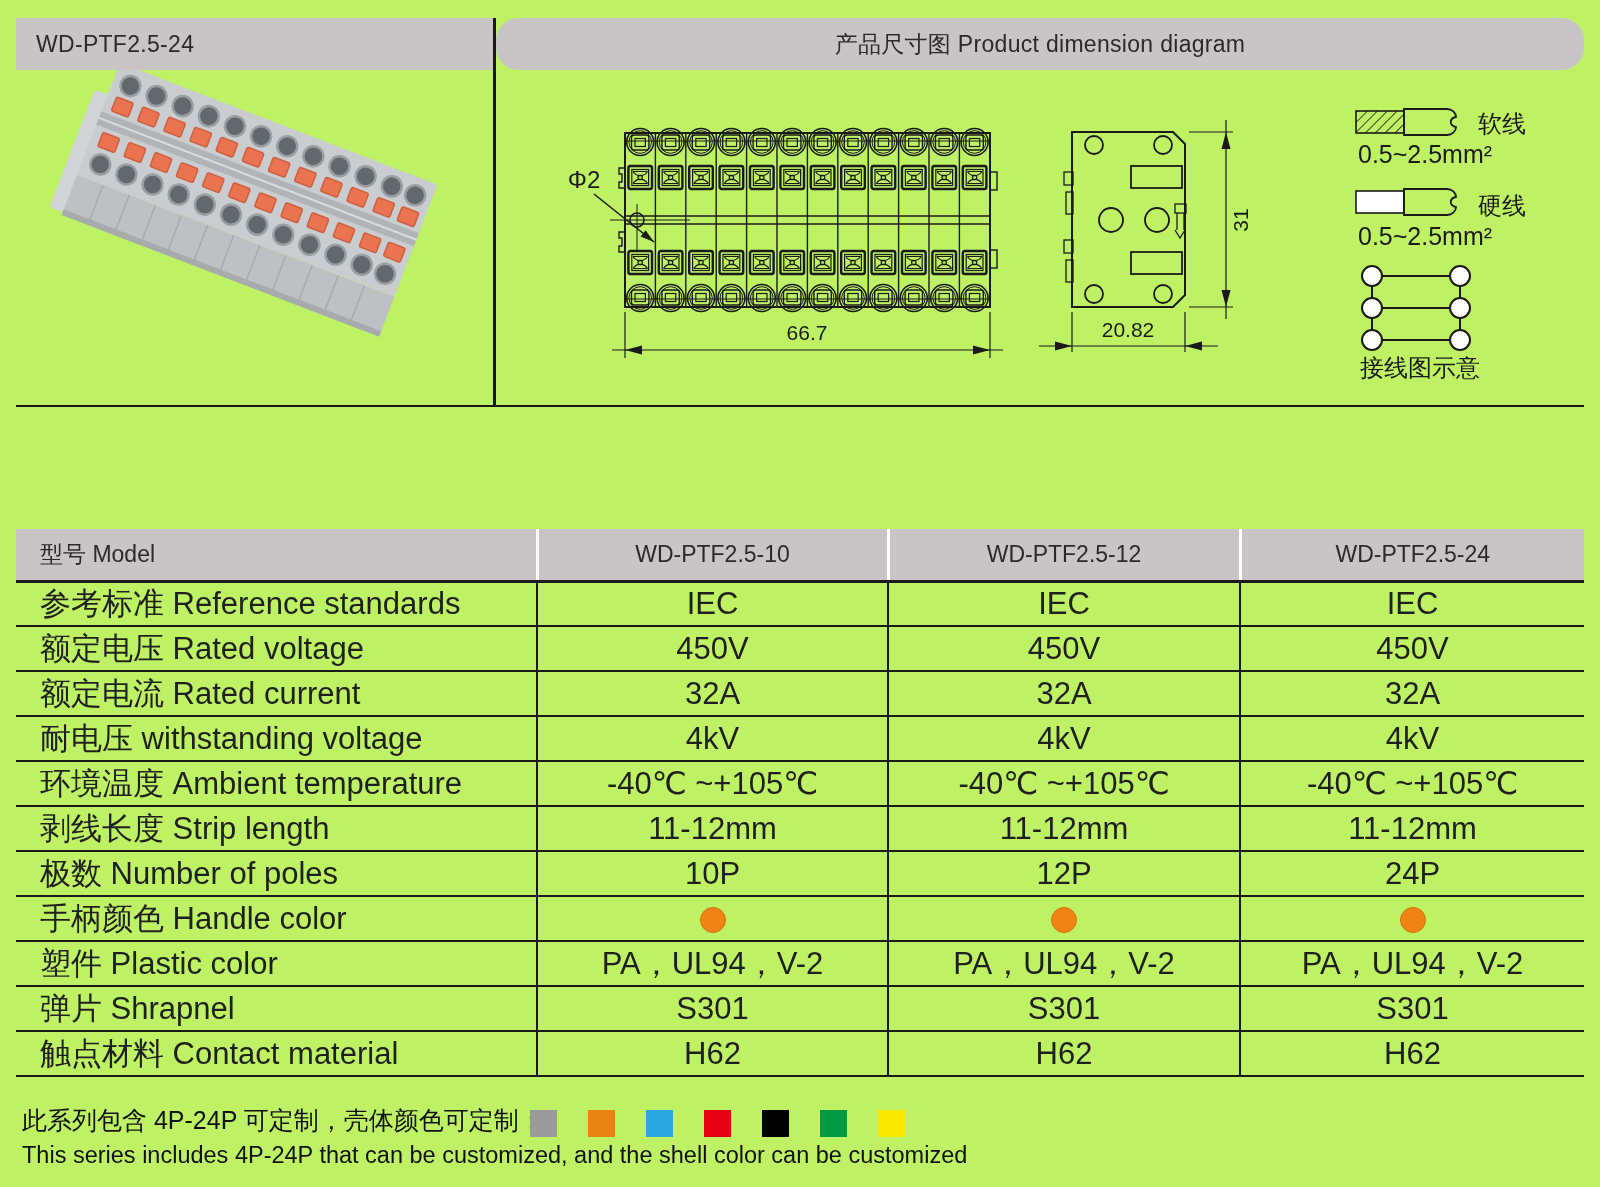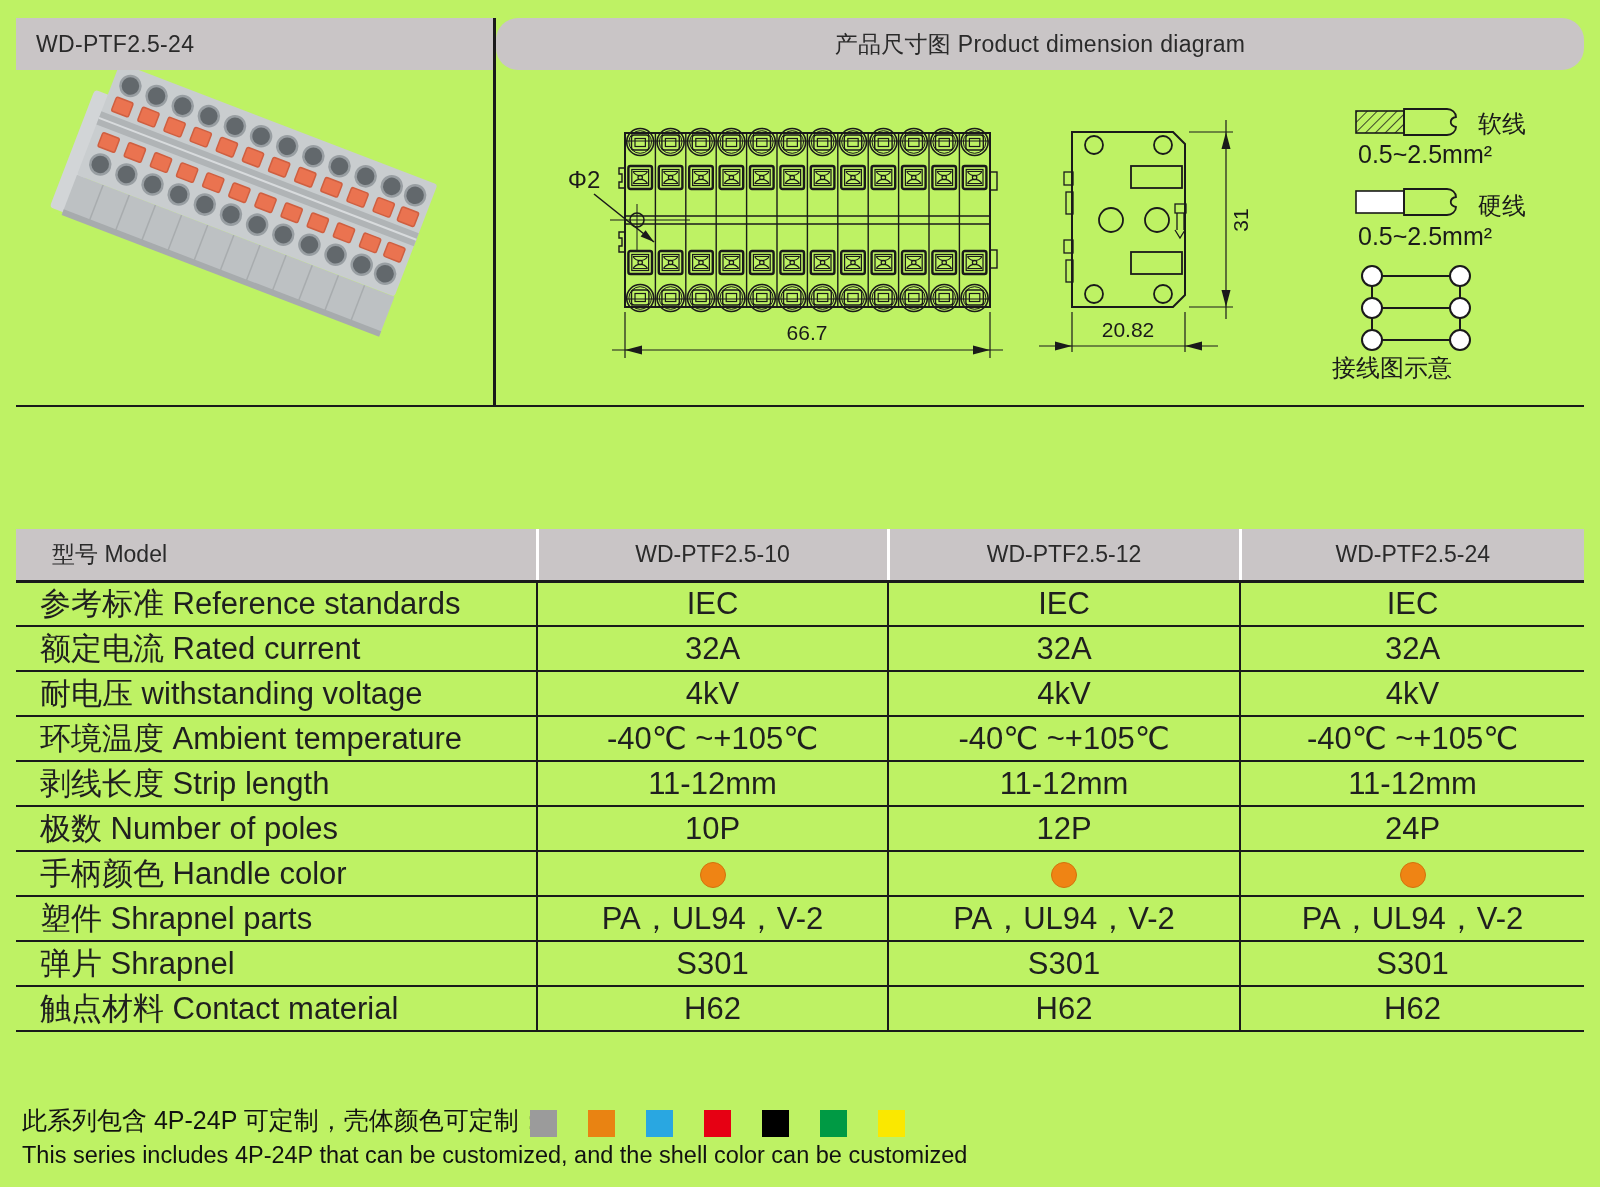--- a/index.html
+++ b/index.html
@@ -30,21 +30,21 @@
   table.params { position:absolute; left:16px; top:529px; width:1568px; border-collapse:collapse; table-layout:fixed; }
   table.params col.c1 { width:521px; }
   table.params col.c2 { width:351px; }
   table.params col.c3 { width:352px; }
   table.params col.c4 { width:344px; }
   table.params th {
     background:#c9c5c6; height:52px; font-weight:normal; font-size:23px; color:#2a2a2a;
     border-right:3px solid #ffffff; border-bottom:3px solid #1a1a1a;
   }
   table.params th:last-child { border-right:none; }
-  table.params th.model-col { text-align:left; padding-left:36px; }
+  table.params th.model-col { text-align:left; padding-left:24px; }
   table.params td {
     height:45px; font-size:31px; text-align:center;
     border-bottom:2px solid #1a1a1a;
   }
   table.params td + td { border-left:2px solid #1a1a1a; }
   table.params td.param-label { text-align:left; padding-left:24px; }
   .handle-dot { display:inline-block; width:26px; height:26px; border-radius:50%; vertical-align:middle; border:1px solid #d2720b; }
 
   
   .note-cn { position:absolute; left:22px; top:1104px; font-size:25px; color:#111; }
@@ -313,21 +313,21 @@
       <line x1="102" y1="24" x2="102" y2="36"></line>
         <line x1="102" y1="56" x2="102" y2="68"></line>
       <circle cx="14" cy="14" r="10" fill="#fff"></circle>
         <circle cx="102" cy="14" r="10" fill="#fff"></circle>
       <circle cx="14" cy="46" r="10" fill="#fff"></circle>
         <circle cx="102" cy="46" r="10" fill="#fff"></circle>
       <circle cx="14" cy="78" r="10" fill="#fff"></circle>
         <circle cx="102" cy="78" r="10" fill="#fff"></circle>
     </g>
   </svg>
-  <span class="schematic-caption" style="left:1332px; top:352px;">接线图示意</span>
+  <span class="schematic-caption" style="left:1360px; top:352px;">接线图示意</span>
 
 
   <table class="params">
     <colgroup>
         <col class="c1">
         <col class="c2">
         <col class="c3">
         <col class="c4">
       </colgroup>
     <thead>
@@ -339,20 +339,26 @@
       </tr>
     </thead>
     <tbody>
       <tr>
         <td class="param-label">参考标准 Reference standards</td>
         <td>IEC</td>
         <td>IEC</td>
         <td>IEC</td>
       </tr>
       <tr>
+        <td class="param-label">额定电压 Rated voltage</td>
+        <td>450V</td>
+        <td>450V</td>
+        <td>450V</td>
+      </tr>
+      <tr>
         <td class="param-label">额定电流 Rated current</td>
         <td>32A</td>
         <td>32A</td>
         <td>32A</td>
       </tr>
       <tr>
         <td class="param-label">耐电压 withstanding voltage</td>
         <td>4kV</td>
         <td>4kV</td>
         <td>4kV</td>
@@ -375,21 +381,21 @@
         <td>12P</td>
         <td>24P</td>
       </tr>
       <tr>
         <td class="param-label">手柄颜色 Handle color</td>
         <td><span class="handle-dot" style="background: rgb(239, 132, 20);"></span></td>
         <td><span class="handle-dot" style="background: rgb(239, 132, 20);"></span></td>
         <td><span class="handle-dot" style="background: rgb(239, 132, 20);"></span></td>
       </tr>
       <tr>
-        <td class="param-label">塑件 Shrapnel parts</td>
+        <td class="param-label">塑件 Plastic color</td>
         <td>PA，UL94，V-2</td>
         <td>PA，UL94，V-2</td>
         <td>PA，UL94，V-2</td>
       </tr>
       <tr>
         <td class="param-label">弹片 Shrapnel</td>
         <td>S301</td>
         <td>S301</td>
         <td>S301</td>
       </tr>

